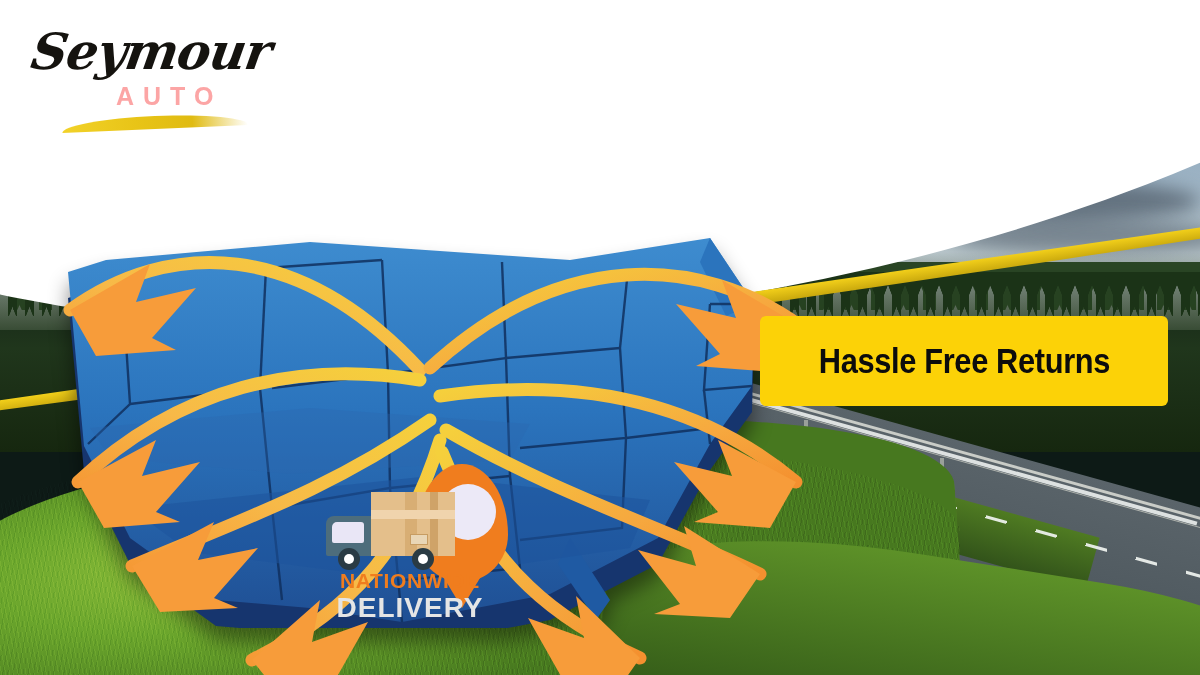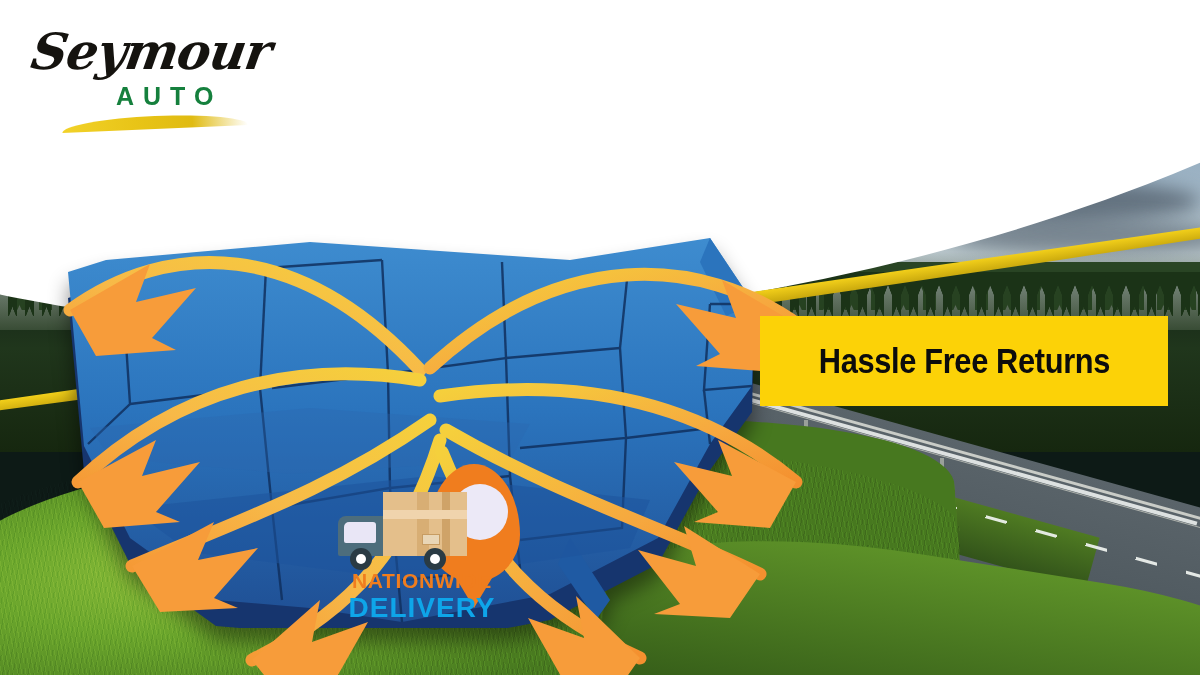--- a/index.html
+++ b/index.html
@@ -139,21 +139,21 @@
     position:absolute; left:4px; top:2px;
     font-family:"DejaVu Serif", serif;
     font-style:italic; font-weight:700;
     font-size:50px; letter-spacing:-1px; color:#15130f;
     transform:skewX(-9deg);
   }
   .logo-auto{
     position:absolute; left:88px; top:62px;
     font-family:"Liberation Sans", sans-serif;
     font-weight:700; font-size:25px; letter-spacing:9px;
-    color:#15803d;
+    color:#fca5a5;
   }
   .logo-swoosh{
     position:absolute; left:34px; top:96px; width:186px; height:13px;
     background:linear-gradient(90deg,#f2d229 0%, #e8c417 40%, #e0bb12 70%, rgba(224,187,18,0) 100%);
     border-radius:50% 50% 50% 50%/100% 100% 0 0;
     transform:rotate(-2.5deg);
   }
 
   
   .map-wrap{ position:absolute; left:0; top:190px; width:820px; height:470px; }
@@ -162,21 +162,21 @@
     position:absolute; left:10px; top:18px; width:790px; height:420px;
     filter:drop-shadow(0 14px 10px rgba(0,0,0,.45));
   }
   .usmap svg{ width:100%; height:100%; display:block; }
 
   
   .arrows{ position:absolute; left:0; top:0; width:820px; height:470px; }
   .arrows svg{ width:100%; height:100%; display:block; overflow:visible; }
 
   
-  .delivery{ position:absolute; left:330px; top:272px; width:180px; height:180px; }
+  .delivery{ position:absolute; left:318px; top:272px; width:180px; height:180px; }
   .pin{
     position:absolute; left:98px; top:2px; width:92px; height:118px;
     background:#f07d1e;
     border-radius:50% 50% 50% 50%/60% 60% 40% 40%;
   }
   .pin::after{
     content:""; position:absolute; left:50%; bottom:-26px; transform:translateX(-50%);
     border-left:24px solid transparent; border-right:24px solid transparent;
     border-top:40px solid #f07d1e;
   }
@@ -206,21 +206,21 @@
   .w1{ left:12px; } .w2{ left:86px; }
 
   .nationwide{
     position:absolute; left:-8px; top:108px; width:200px;
     text-align:center; color:#f07d1e;
     font-family:"Liberation Sans", sans-serif;
     font-weight:700; font-size:21px; letter-spacing:.6px; line-height:1;
   }
   .deliveryword{
     position:absolute; left:-8px; top:132px; width:200px;
-    text-align:center; color:#0ea5e9;
+    text-align:center; color:#e5e5e5;
     font-family:"Liberation Sans", sans-serif;
     font-weight:700; font-size:28px; letter-spacing:1px; line-height:1;
   }
 
   
   .callout{
     position:absolute; background:#fcd207;
     display:flex; align-items:center; justify-content:center;
     text-align:center;
   }
@@ -228,21 +228,21 @@
     color:#0c0c0c;
     font-family:"Liberation Sans", sans-serif;
     font-weight:700;
     font-size:35px;
     line-height:1.18;
     letter-spacing:-.4px;
     transform:scaleX(.88);
     white-space:pre-line;
   }
   #box1{ left:760px; top:150px; width:408px; height:126px; }
-  #box2{ left:760px; top:316px; width:408px; height:90px; }
+  #box2{ left:760px; top:316px; width:408px; height:90px;border-radius:6px; }
   #box3{ left:760px; top:440px; width:408px; height:126px; }
 </style>
 </head>
 <body>
 
 <div class="banner">
 
   <div class="photo">
     <div class="sky"></div>
     <div class="cloud c1"></div>

